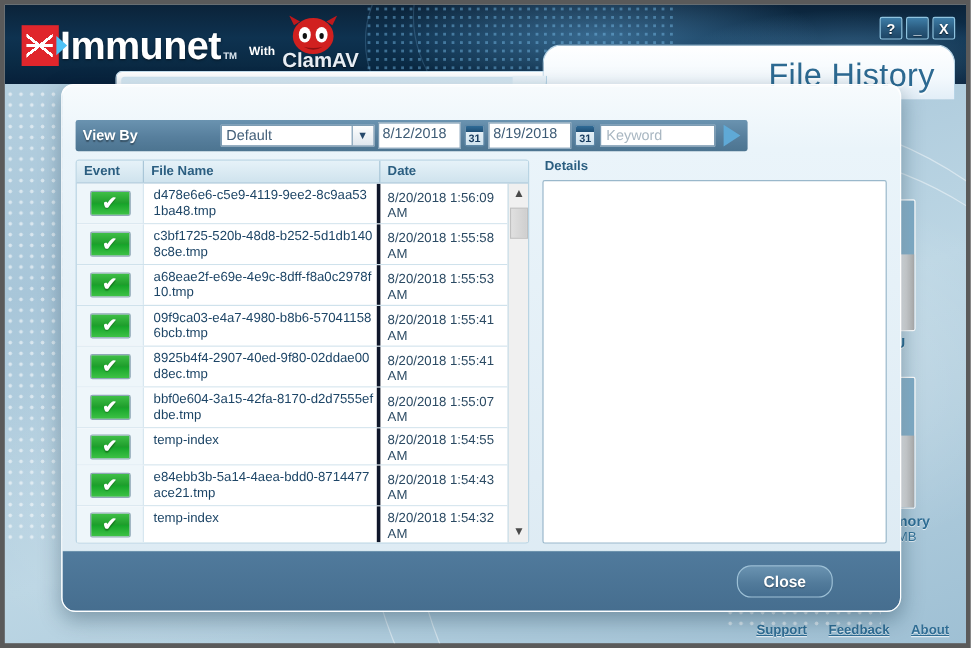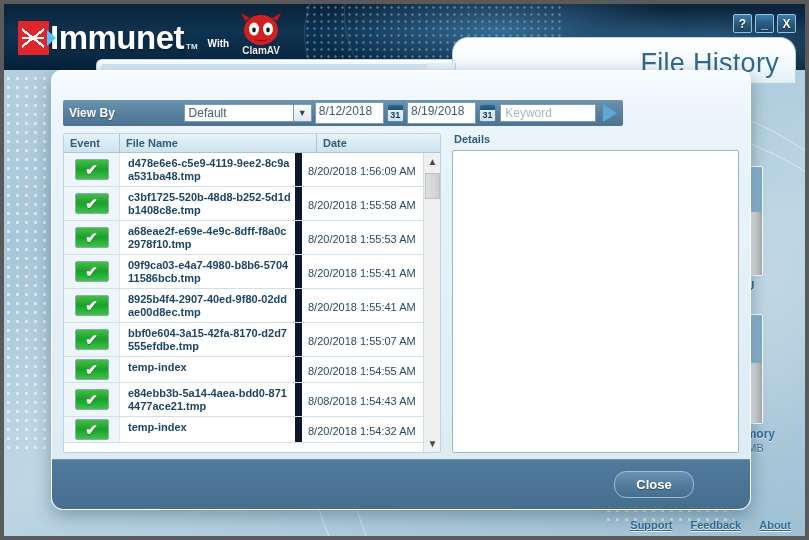--- a/index.html
+++ b/index.html
@@ -79,22 +79,22 @@
     border-left: 9px solid #4fc3f7;
   }
   #logo-text {
     font-size: 33px; font-weight: bold; color: #fff; letter-spacing: -0.5px;
     line-height: 34px; text-shadow: 0 1px 2px rgba(0,0,0,.5);
   }
   #logo-tm { font-size: 8px; color: #dfe9f2; margin: 0 0 4px 2px; font-weight: bold; }
   #logo-with { font-size: 10px; color: #fff; font-weight: bold; margin: 0 0 6px 10px; }
   #clamav { position: relative; width: 52px; height: 44px; margin: 0 0 -2px 6px; }
   #clamav-text {
-    position: absolute; bottom: 1px; left: 0; width: 52px; text-align: center;
-    font-size: 10px; font-weight: bold; color: #e8eef4; line-height: 11px;
+    position: absolute; bottom: 1px; left: 0; width: 52px; text-align: right;
+    font-size: 17px; font-weight: bold; color: #e8eef4; line-height: 11px;
     text-shadow: 0 1px 1px rgba(0,0,0,.6);
   }
 
   
   #win-btns { position: absolute; right: 9px; top: 10px; display: flex; gap: 3px; }
   .win-btn {
     width: 19px; height: 19px;
     background: linear-gradient(180deg, #3e7ea8 0%, #2b5c80 50%, #1d4565 100%);
     border: 1px solid #8fc4e0; border-radius: 2px;
     color: #ffffff; font-size: 12px; font-weight: bold;
@@ -269,23 +269,23 @@
   }
   .check-ico {
     width: 34px; height: 21px; border-radius: 2px;
     border: 1px solid #8fa8b6;
     background: linear-gradient(180deg, #3fbf47 0%, #1f9e2c 48%, #17a52a 52%, #3ec246 100%);
     display: flex; align-items: center; justify-content: center;
     color: #ffffff; font-size: 15px; font-weight: bold; line-height: 1;
     text-shadow: 0 1px 1px rgba(0,60,0,.45);
   }
   .row .cell-file {
-    width: 182px; flex: none; font-size: 11px; font-weight: bold; color: #1d4566;
+    width: 197px; flex: none; font-size: 11px; font-weight: normal; color: #1d4566;
     padding: 4px 3px 3px 8px; line-height: 13px; word-break: break-all;
-    border-right: 7px solid #0f172a;
+    border-right: 3px solid #0f172a;
   }
   .row .cell-date {
     flex: 1; font-size: 11px; color: #2b4a63;
     padding: 4px 4px 0 6px; line-height: 13px; display: flex; align-items: center;
   }
 
   
   #list-scroll {
     width: 17px; flex: none; background: #f0f0f0;
     border-left: 1px solid #cbdfe9; position: relative;
@@ -483,21 +483,21 @@
                       <div class="check-ico">✔</div>
                     </div>
                     <div class="cell-file">temp-index</div>
                     <div class="cell-date">8/20/2018 1:54:55 AM</div>
                   </div>
                   <div class="row">
                     <div class="cell-event">
                       <div class="check-ico">✔</div>
                     </div>
                     <div class="cell-file">e84ebb3b-5a14-4aea-bdd0-8714477ace21.tmp</div>
-                    <div class="cell-date">8/08/2018 1:54:43 AM</div>
+                    <div class="cell-date">8/20/2018 1:54:43 AM</div>
                   </div>
                   <div class="row">
                     <div class="cell-event">
                       <div class="check-ico">✔</div>
                     </div>
                     <div class="cell-file">temp-index</div>
                     <div class="cell-date">8/20/2018 1:54:32 AM</div>
                   </div>
                 </div>
 

